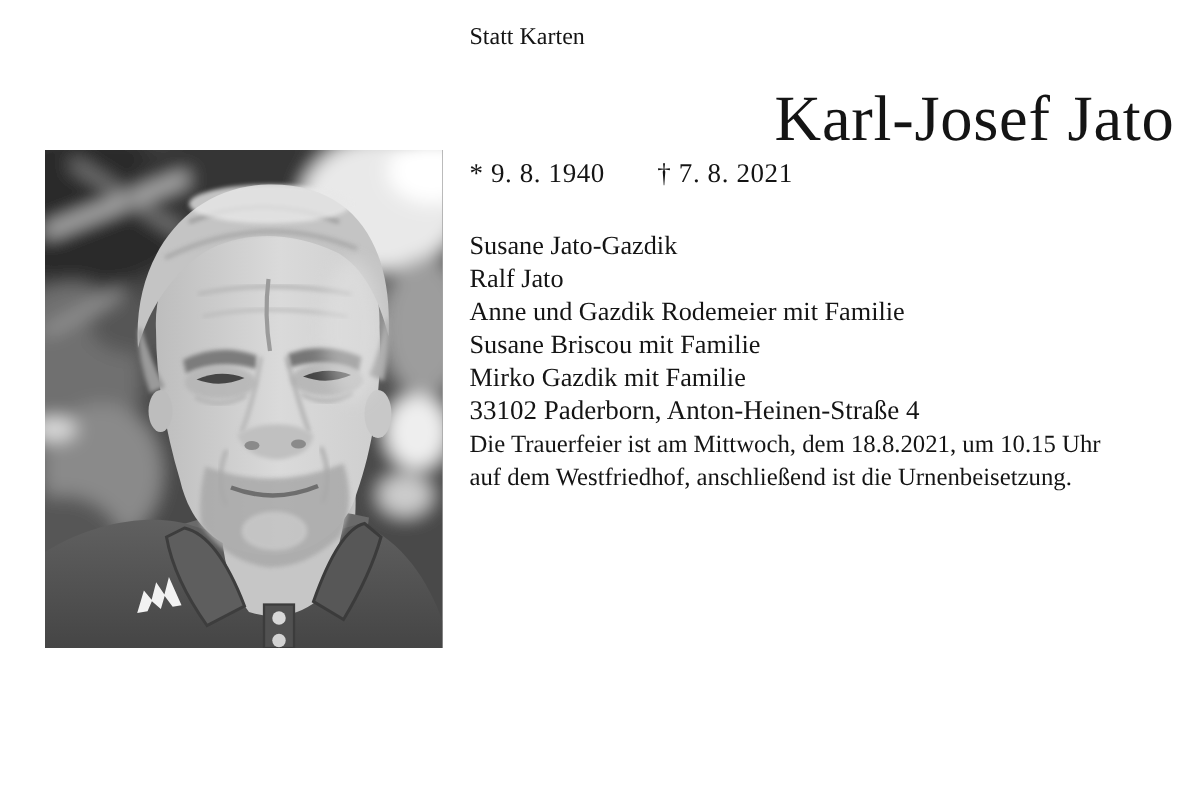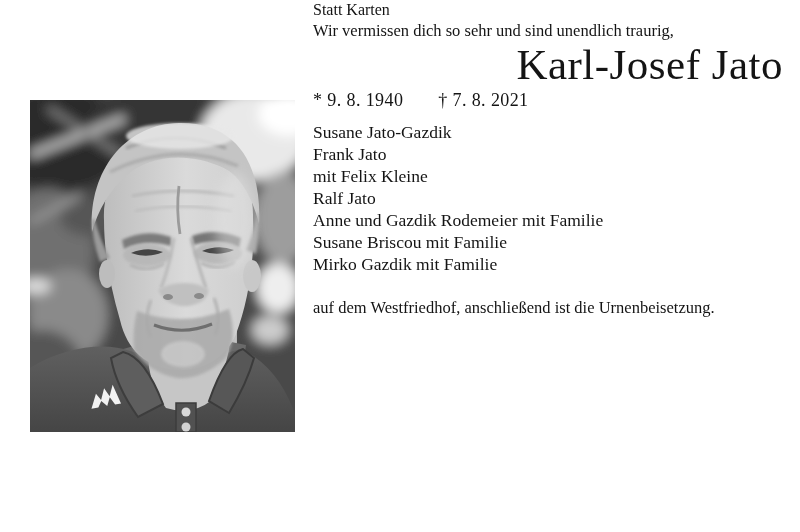--- a/index.html
+++ b/index.html
@@ -20,21 +20,21 @@
     width: 265px; height: 332px;
     margin: 0;
     overflow: hidden;
     background: #4a4a4a;
   }
   .photo svg { display: block; }
 
   
   .content {
     position: absolute;
-    left: 313px; top: 0;
+    left: 313px; top: 15px;
     width: 470px;
   }
   .content p, .content h1 { margin: 0; }
 
   .pre {
     margin-top: 10px;
     font-size: 16px;
     line-height: 20px;
   }
   .intro {
@@ -55,21 +55,21 @@
     font-size: 18px;
     line-height: 24px;
     letter-spacing: 0.4px;
   }
   .dates .death { margin-left: 30px; }
   .motto {
     margin-top: 22px;
     font-size: 17.5px;
     line-height: 23px;
   }
-  .mourners { margin-top: 9px; }
+  .mourners { margin-top: 25px; }
   .mourner {
     font-size: 17.5px;
     line-height: 22px;
     margin-bottom: 8px;
   }
   .address {
     margin-top: 25px;
     font-size: 18px;
     line-height: 23px;
   }
@@ -203,53 +203,50 @@
         <ellipse cx="205" cy="120" rx="20" ry="48" fill="#e6e6e6" opacity="0.45" filter="url(#soft)"></ellipse>
       </g>
     </svg>
   </figure>
 
   <div class="content">
 
     <p class="pre">Statt Karten</p>
 
     <p class="intro">
-      <span>Wir vermissen dich so sehr und sind unendlich traurig,</span><br>
+      <br>
     </p>
 
     <h1 class="name">Karl-Josef Jato</h1>
 
     <p class="dates">
       <span class="birth">* 9. 8. 1940</span>
       <span class="death">† 7. 8. 2021</span>
     </p>
 
 
     <div class="mourners">
       <p class="mourner">
         <span>Susane Jato-Gazdik</span>
       </p>
       <p class="mourner">
-        <span>Frank Jato</span><br>
-        <span>mit Felix Kleine</span>
-      </p>
-      <p class="mourner">
         <span>Ralf Jato</span>
       </p>
       <p class="mourner">
         <span>Anne und Gazdik Rodemeier mit Familie</span>
       </p>
       <p class="mourner">
         <span>Susane Briscou mit Familie</span>
       </p>
       <p class="mourner">
         <span>Mirko Gazdik mit Familie</span>
       </p>
     </div>
 
+    <p class="address">33102 Paderborn, Anton-Heinen-Straße 4</p>
 
     <p class="funeral">
-      <br>
+      <span>Die Trauerfeier ist am Mittwoch, dem 18.8.2021, um 10.15 Uhr</span><br>
       <span>auf dem Westfriedhof, anschließend ist die Urnenbeisetzung.</span>
     </p>
 
   </div>
 </div>
 
 </body></html>

